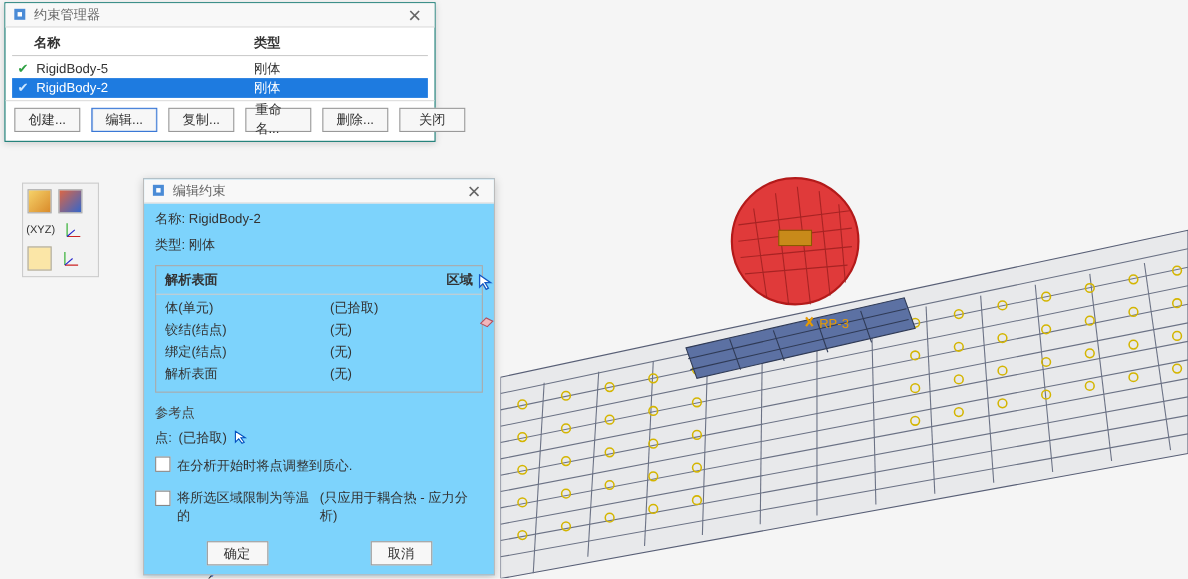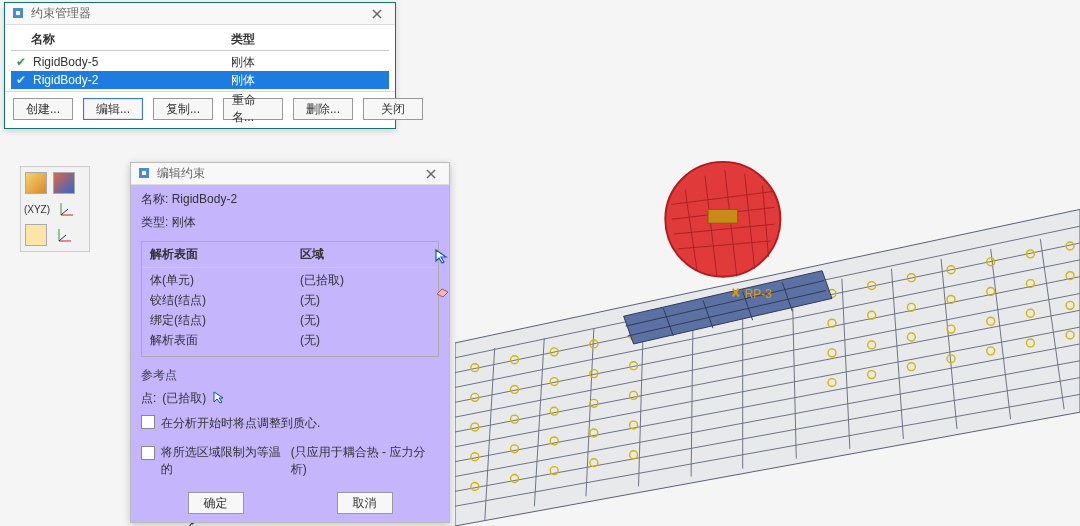--- a/index.html
+++ b/index.html
@@ -79,34 +79,34 @@
     width: 22px; height: 22px; border: 1px solid #aaa; background: #fff; display: flex; align-items: center; justify-content: center; font-size: 11px;
   }
   .tool-axes { width: 24px; height: 24px; font-size: 10px; color: #333; display: flex; align-items: center; justify-content: center; }
 
   
   .editdlg {
     position: absolute;
     left: 130px;
     top: 162px;
     width: 320px;
-    background: #c4b5fd;
+    background: #7dd3fc;
     border: 1px solid #bbb;
     box-shadow: 0 2px 8px rgba(0,0,0,.2);
   }
   .editbody { padding: 6px 10px 8px 10px; display: flex; flex-direction: column; gap: 6px; }
   .nameline, .typeline { color: #333; }
   .regionbox {
     border: 1px solid #aaa; margin-top: 4px;
   }
   .regionhead {
     display: flex; font-weight: bold; padding: 4px 8px; border-bottom: 1px solid #ccc;
   }
   .regionhead .c1 { flex: 0 0 150px; }
-  .regionhead .c2 { flex: 1; }
+  .regionhead .c2 { flex: 1; text-align: right; }
   .regionrows { padding: 2px 8px 6px 8px; }
   .regionrow { display: flex; height: 20px; align-items: center; }
   .regionrow .c1 { flex: 0 0 150px; }
   .regionrow .c2 { flex: 1; }
 
   .section-label { color: #444; margin-top: 4px; }
   .refpoint-line { display: flex; align-items: center; gap: 6px; }
   .pointer-icon { color: #0050c0; font-size: 14px; }
   .checkbox-line { display: flex; align-items: flex-start; gap: 6px; margin-top: 2px; }
   .checkbox {

